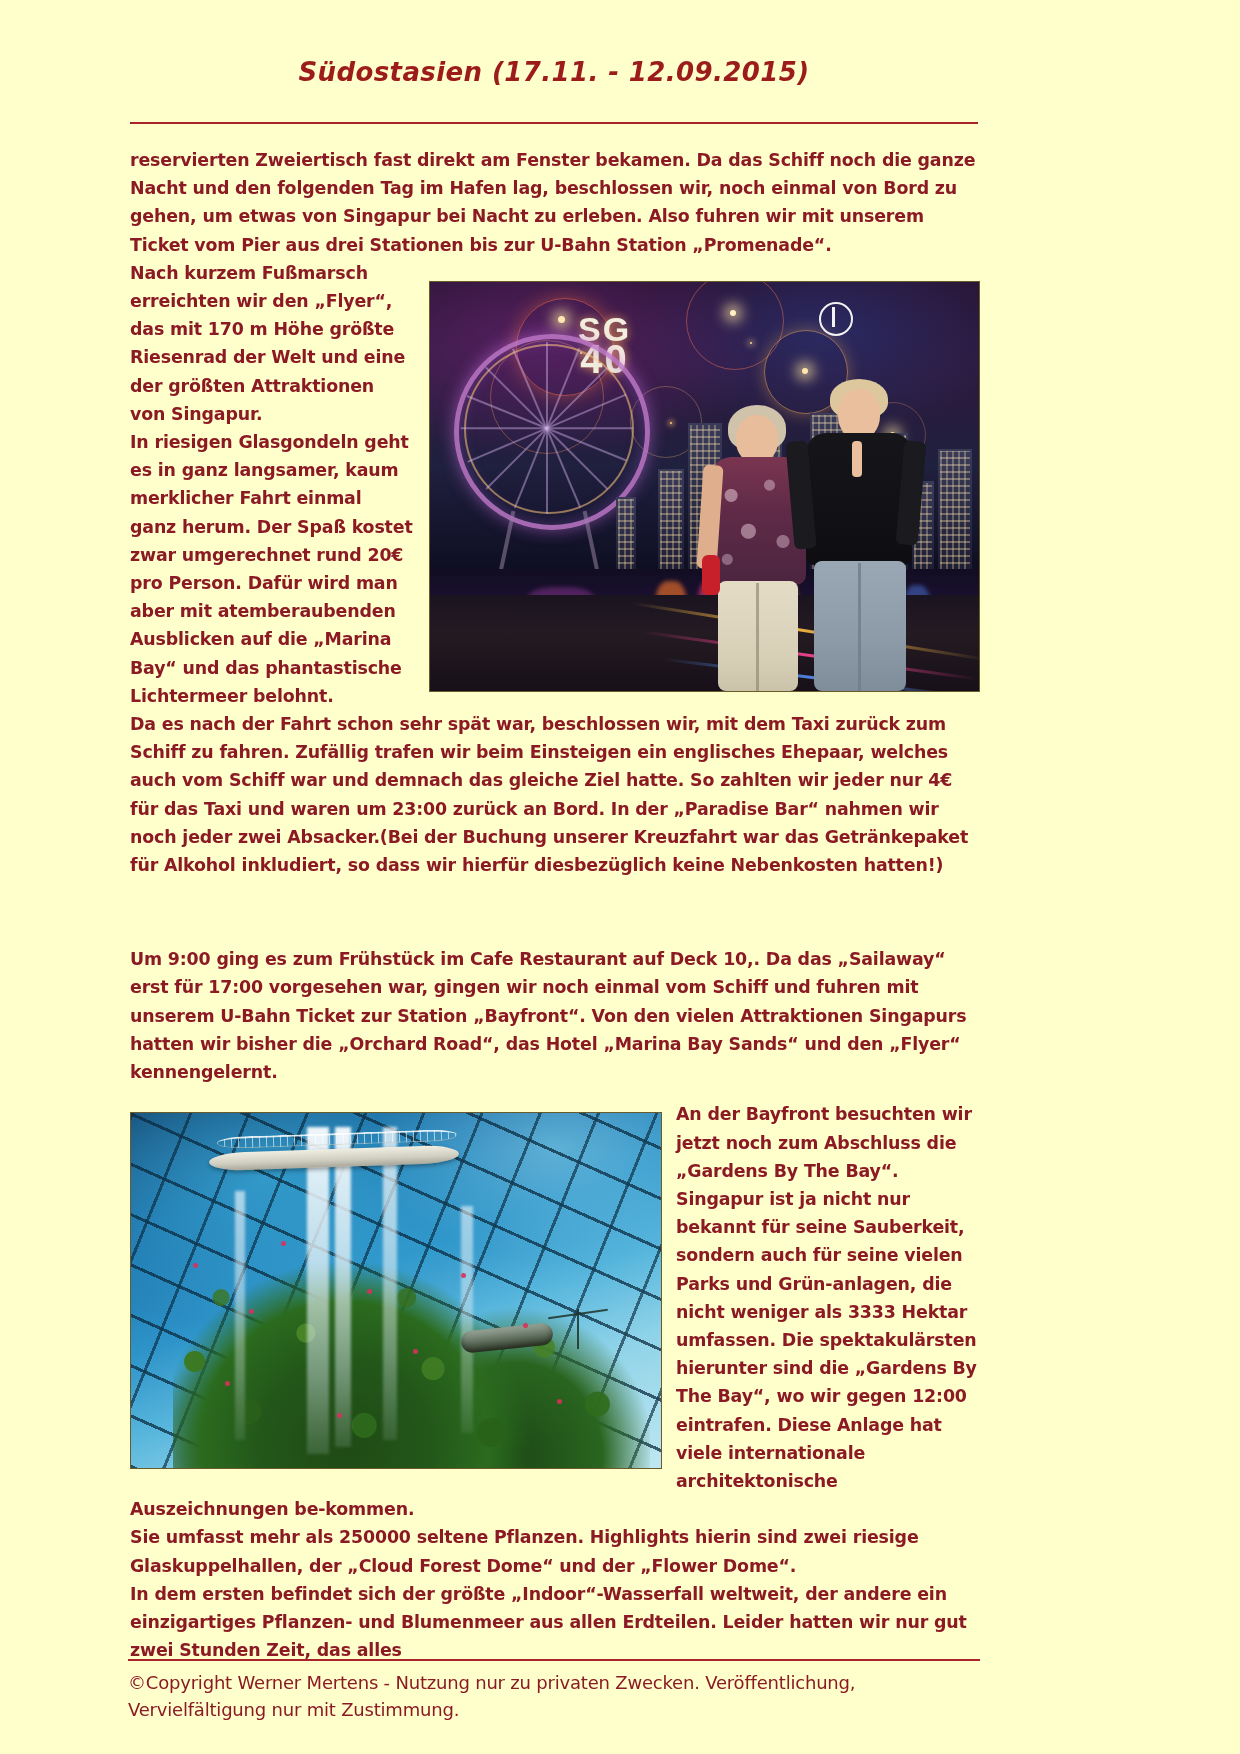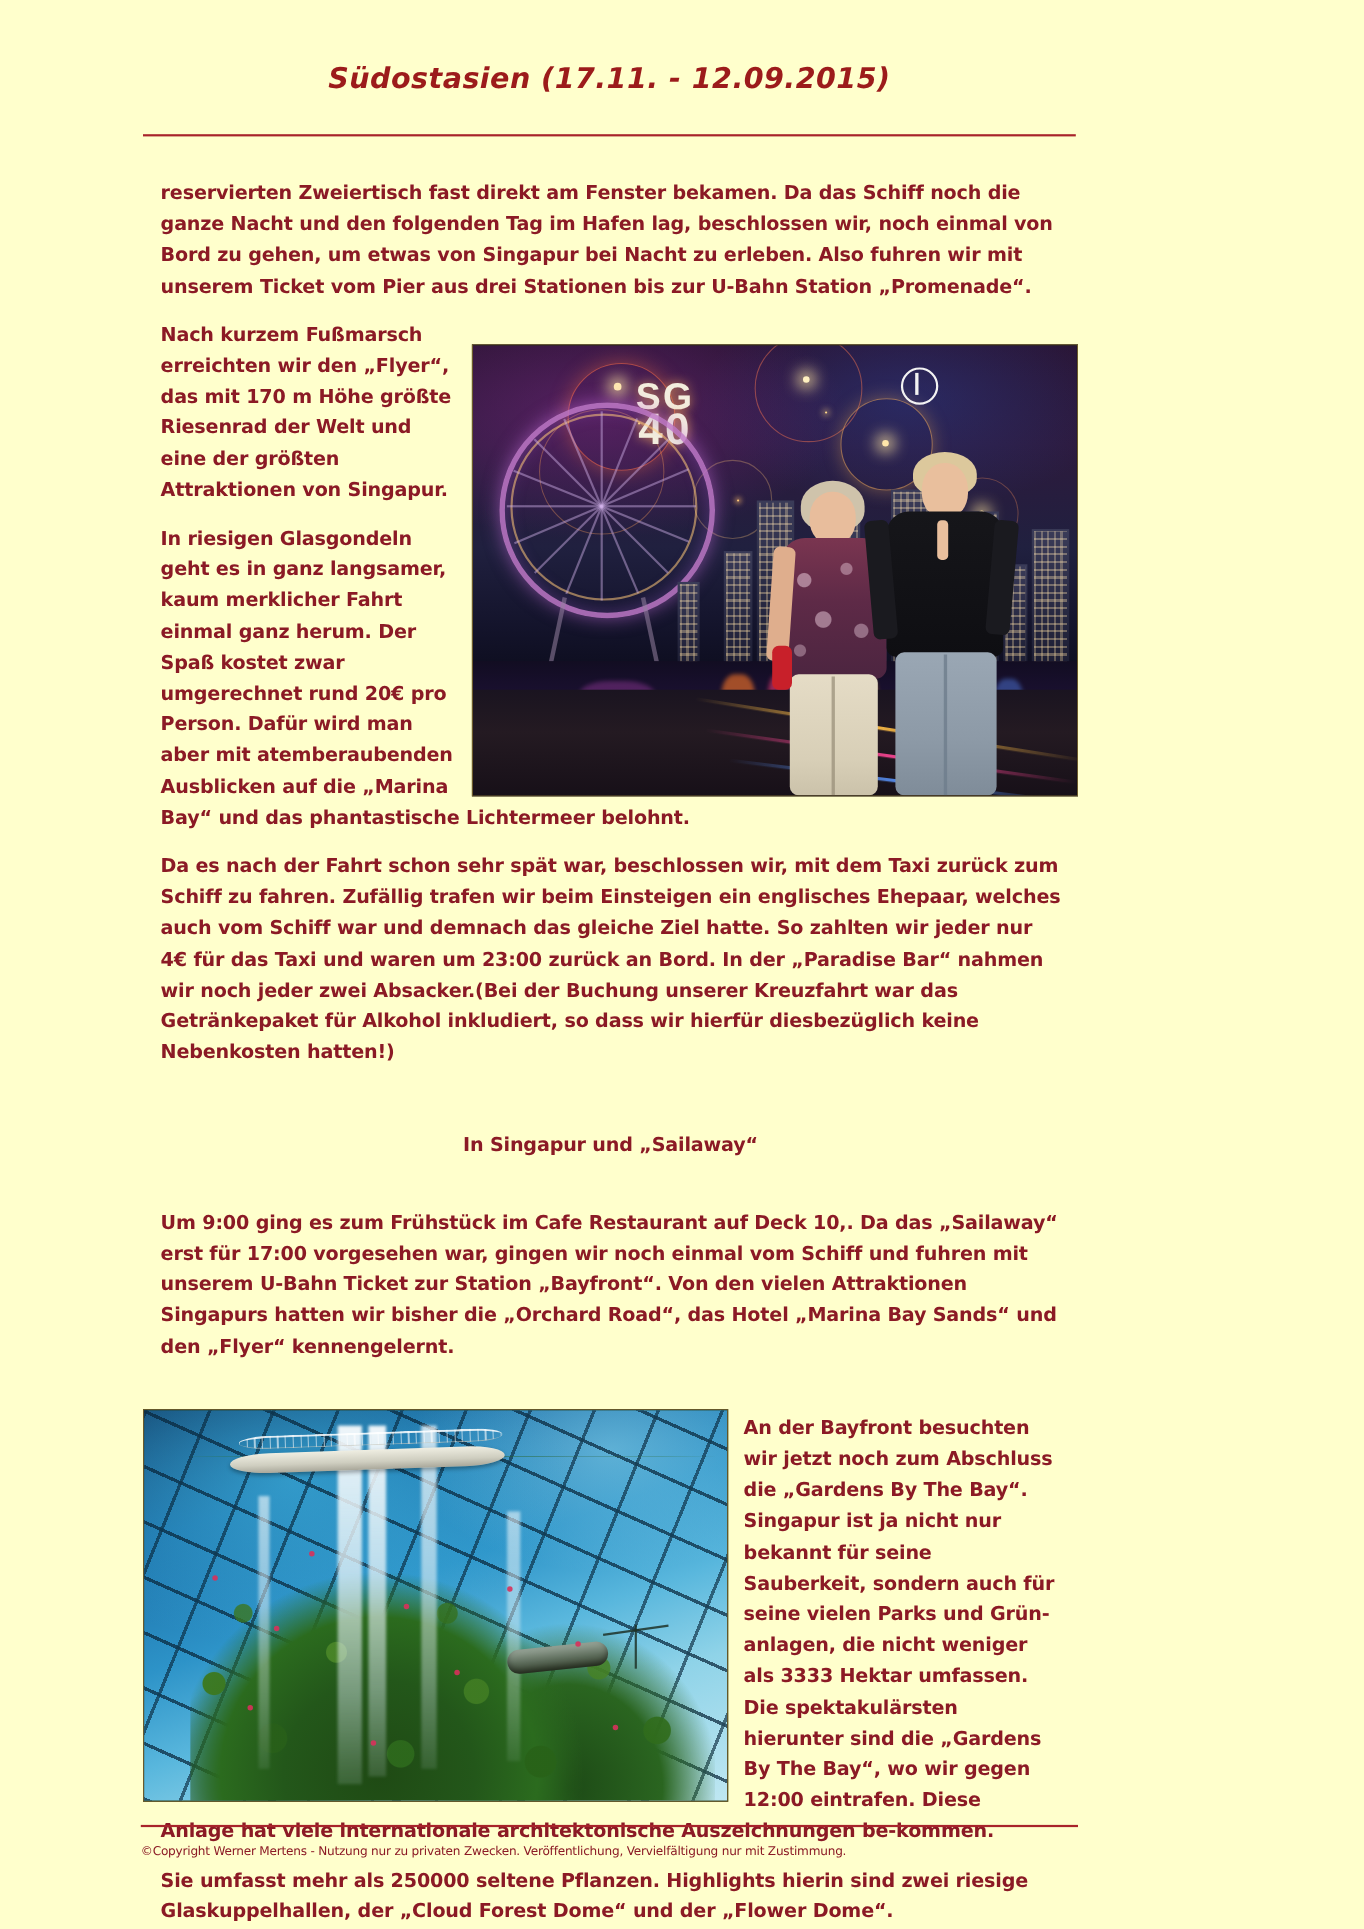--- a/index.html
+++ b/index.html
@@ -84,21 +84,21 @@
   }
 
   .content {
     position: absolute;
     left: 130px;
     top: 146px;
     width: 850px;
   }
 
   .para {
-    margin: 16px;
+    margin: 0;
   }
 
   
   .img-flyer {
     float: right;
     width: 551px;
     height: 411px;
     margin: 22px 0 6px 16px;
     border: 1px solid #6b5a2a;
     box-sizing: border-box;
@@ -136,21 +136,21 @@
     width: 852px;
   }
   .footer-rule {
     border-top: 2px solid #a8242b;
     width: 852px;
     height: 0;
     margin-bottom: 8px;
   }
   .footer-text {
     font-family: "DejaVu Sans", sans-serif;
-    font-size: 11px;
+    font-size: 18px;
     line-height: 27px;
     color: #8b1a25;
     letter-spacing: -0.2px;
   }
 
   
   .flyer-sky {
     position: absolute; inset: 0;
     background:
       radial-gradient(ellipse 60% 40% at 20% 15%, rgba(120,40,130,0.55), rgba(0,0,0,0) 70%),
@@ -423,21 +423,20 @@
       </div>
     </div>
 
     <p class="para">Nach kurzem Fußmarsch erreichten wir den „Flyer“, das mit 170 m Höhe größte Riesenrad der Welt und eine der größten Attraktionen von Singapur.</p>
     <p class="para">In riesigen Glasgondeln geht es in ganz langsamer, kaum merklicher Fahrt einmal ganz herum. Der Spaß kostet zwar umgerechnet rund 20€ pro Person. Dafür wird man aber mit atemberaubenden Ausblicken auf die „Marina Bay“ und das phantastische Lichtermeer belohnt.</p>
     <p class="para">Da es nach der Fahrt schon sehr spät war, beschlossen wir, mit dem Taxi zurück zum Schiff zu fahren. Zufällig trafen wir beim Einsteigen ein englisches Ehepaar, welches auch vom Schiff war und demnach das gleiche Ziel hatte. So zahlten wir jeder nur 4€ für das Taxi und waren um 23:00 zurück an Bord. In der „Paradise Bar“ nahmen wir noch jeder zwei Absacker.(Bei der Buchung unserer Kreuzfahrt war das Getränkepaket für Alkohol inkludiert, so dass wir hierfür diesbezüglich keine Nebenkosten hatten!)</p>
 
     <div class="spacer-lg"></div>
 
     <div class="center-block">
-      <div>In Singapur und „Sailaway“</div>
     </div>
 
     <div class="spacer-md"></div>
 
     <p class="para">Um 9:00 ging es zum Frühstück im Cafe Restaurant auf Deck 10,. Da das „Sailaway“ erst für 17:00 vorgesehen war, gingen wir noch einmal vom Schiff und fuhren mit unserem U-Bahn Ticket zur Station „Bayfront“. Von den vielen Attraktionen Singapurs hatten wir bisher die „Orchard Road“, das Hotel „Marina Bay Sands“ und den „Flyer“ kennengelernt.</p>
 
     <div class="spacer-sm"></div>
 
     <div class="img-garden">
       <div class="gd-sky"></div>

